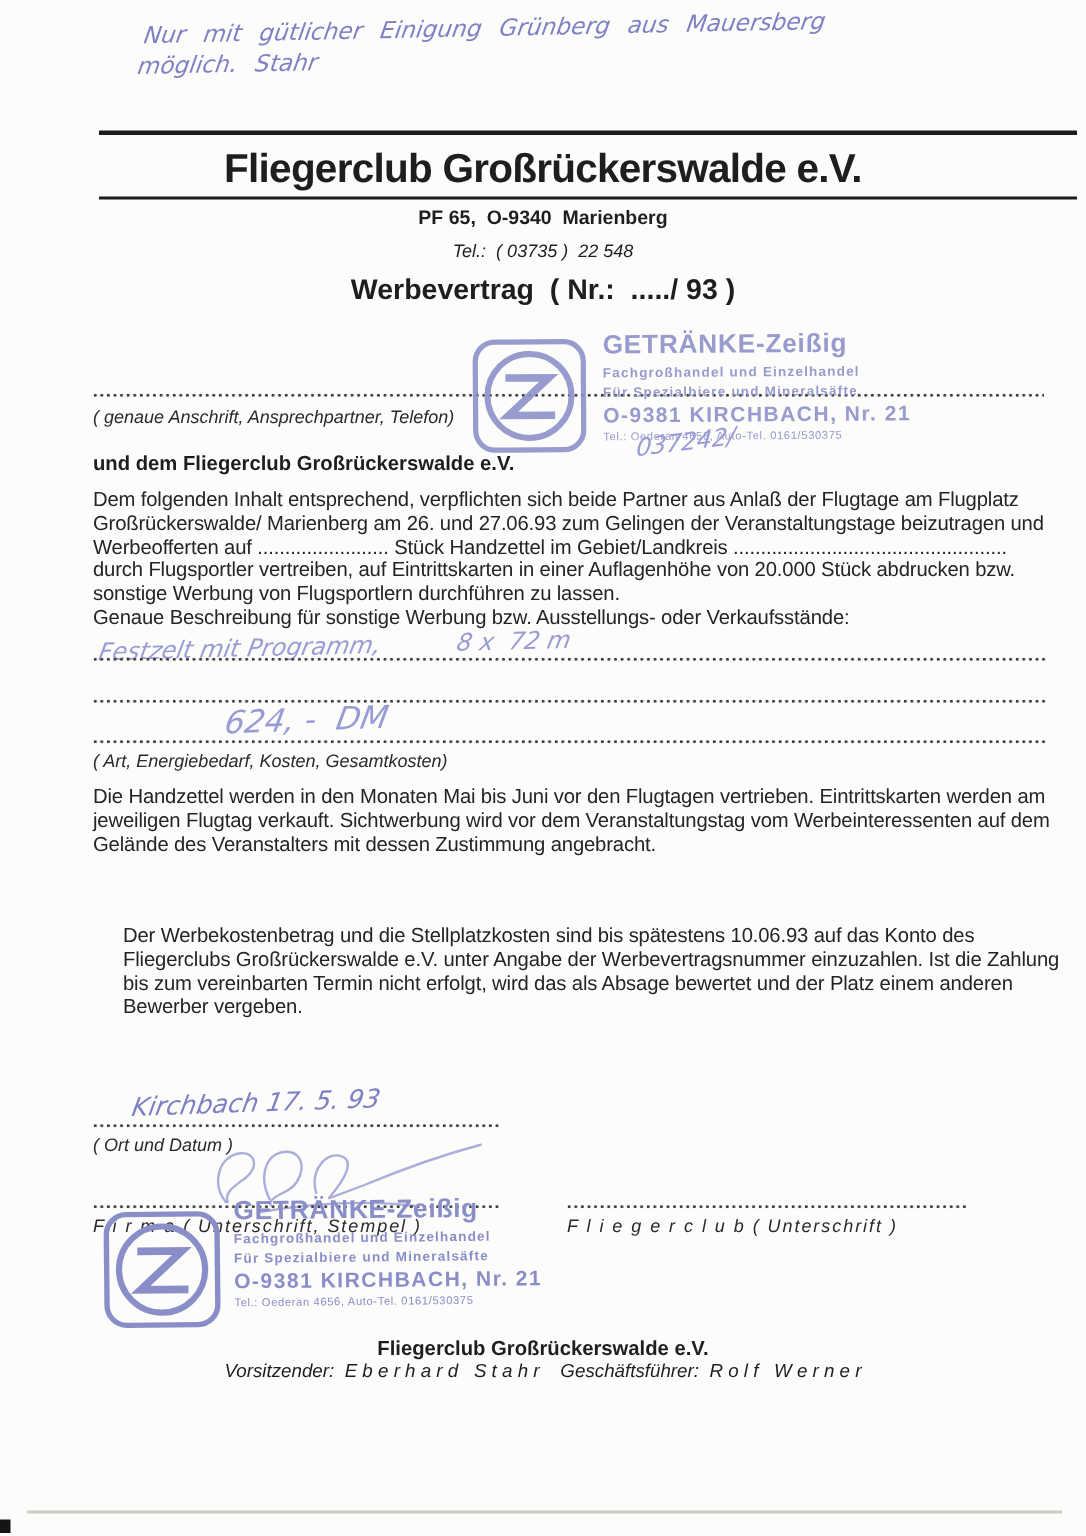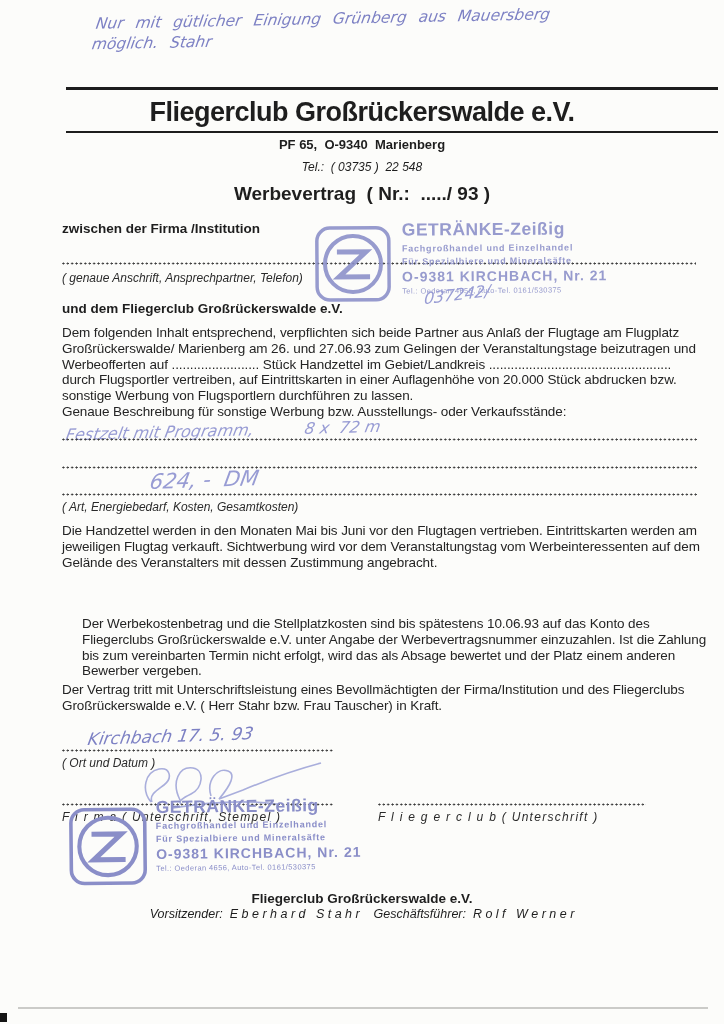--- a/index.html
+++ b/index.html
@@ -37,21 +37,20 @@
   <div class="abs hw" style="left:92px;top:34px;font-size:15.5px;word-spacing:7px;transform:rotate(-1.2deg) skewX(-10deg);">möglich.   Stahr</div>
 
   <div class="abs rule" style="left:66px;top:87px;width:652px;height:2.5px;"></div>
   <div class="abs center b" style="top:97px;font-size:27px;letter-spacing:-0.5px;">Fliegerclub Großrückerswalde e.V.</div>
   <div class="abs rule" style="left:66px;top:131px;width:652px;height:2px;"></div>
   <div class="abs center b pre" style="top:137px;font-size:13px;">PF 65,  O-9340  Marienberg</div>
   <div class="abs center i pre" style="top:160px;font-size:12px;">Tel.:  ( 03735 )  22 548</div>
 
   <div class="abs center b pre" style="top:183px;font-size:19px;">Werbevertrag  ( Nr.:  ...../ 93 )</div>
 
-  <div class="abs b" style="left:62px;top:221px;font-size:13.5px;">zwischen der Firma /Institution</div>
   <div class="abs dotline" style="left:62px;top:262px;width:634px;"></div>
   <div class="abs b" style="left:62px;top:301px;font-size:13.5px;">und dem Fliegerclub Großrückerswalde e.V.</div>
   <div class="abs hint" style="left:62px;top:271px;">( genaue Anschrift, Ansprechpartner, Telefon)</div>
 
   <div class="abs stamp stamp-fade" style="left:314px;top:220px;width:345px;height:90px;transform:rotate(-0.4deg);">
     <span class="abs" style="left:0;top:4px;">
       <svg width="78" height="78" viewBox="0 0 78 78" fill="none">
         <rect x="3" y="3" width="72" height="72" rx="13" stroke="currentColor" stroke-width="3.5"></rect>
         <circle cx="39" cy="39" r="28" stroke="currentColor" stroke-width="4"></circle>
         <path d="M23 27 L52 27 L25 52 L56 52" stroke="currentColor" stroke-width="5"></path>
@@ -72,21 +71,20 @@
 
   <div class="abs hw hw-light pre" style="left:66px;top:421px;font-size:16px;transform:rotate(-1.5deg) skewX(-12deg);">Festzelt mit Programm,          8 x  72 m</div>
   <div class="abs dotline" style="left:62px;top:438px;width:636px;"></div>
   <div class="abs dotline" style="left:62px;top:466px;width:636px;"></div>
   <div class="abs hw hw-light pre" style="left:150px;top:468px;font-size:21px;transform:rotate(-2deg) skewX(-12deg);">624, -  DM</div>
   <div class="abs dotline" style="left:62px;top:493px;width:636px;"></div>
   <div class="abs body-text" style="left:62px;top:523px;width:640px;">Die Handzettel werden in den Monaten Mai bis Juni vor den Flugtagen vertrieben. Eintrittskarten werden am jeweiligen Flugtag verkauft. Sichtwerbung wird vor dem Veranstaltungstag vom Werbeinteressenten auf dem Gelände des Veranstalters mit dessen Zustimmung angebracht.</div>
 
   <div class="abs hint" style="left:62px;top:500px;">( Art, Energiebedarf, Kosten, Gesamtkosten)</div>
   <div class="abs body-text" style="left:62px;top:616px;width:642px;margin-left:20px;">Der Werbekostenbetrag und die Stellplatzkosten sind bis spätestens 10.06.93 auf das Konto des Fliegerclubs Großrückerswalde e.V. unter Angabe der Werbevertragsnummer einzuzahlen. Ist die Zahlung bis zum vereinbarten Termin nicht erfolgt, wird das als Absage bewertet und der Platz einem anderen Bewerber vergeben.</div>
-  <div class="abs body-text" style="left:62px;top:682px;width:642px;">Der Vertrag tritt mit Unterschriftsleistung eines Bevollmächtigten  der Firma/Institution und des Fliegerclubs Großrückerswalde e.V. ( Herr Stahr bzw. Frau Tauscher) in Kraft.</div>
 
   <div class="abs hw" style="left:88px;top:726px;font-size:17px;transform:rotate(-2deg) skewX(-12deg);">Kirchbach   17. 5. 93</div>
   <div class="abs dotline" style="left:62px;top:749px;width:272px;"></div>
   <div class="abs hint" style="left:62px;top:756px;">( Ort und Datum )</div>
 
   <span class="abs" style="left:125px;top:760px;">
     <svg width="210" height="52" viewBox="0 0 210 52" fill="none">
       <path d="M26 42 C16 30 20 12 34 9 C45 7 48 18 39 25 C31 31 24 35 27 42 M55 40 C46 22 54 6 68 8 C80 10 78 28 66 34 C58 38 53 41 56 44 M86 36 C81 20 93 7 103 11 C111 14 106 25 94 39 L118 30 C142 20 166 11 196 3 M48 48 C84 42 120 40 152 44" stroke="#9aa0d6" stroke-width="1.6" opacity="0.85"></path>
     </svg>
   </span>

